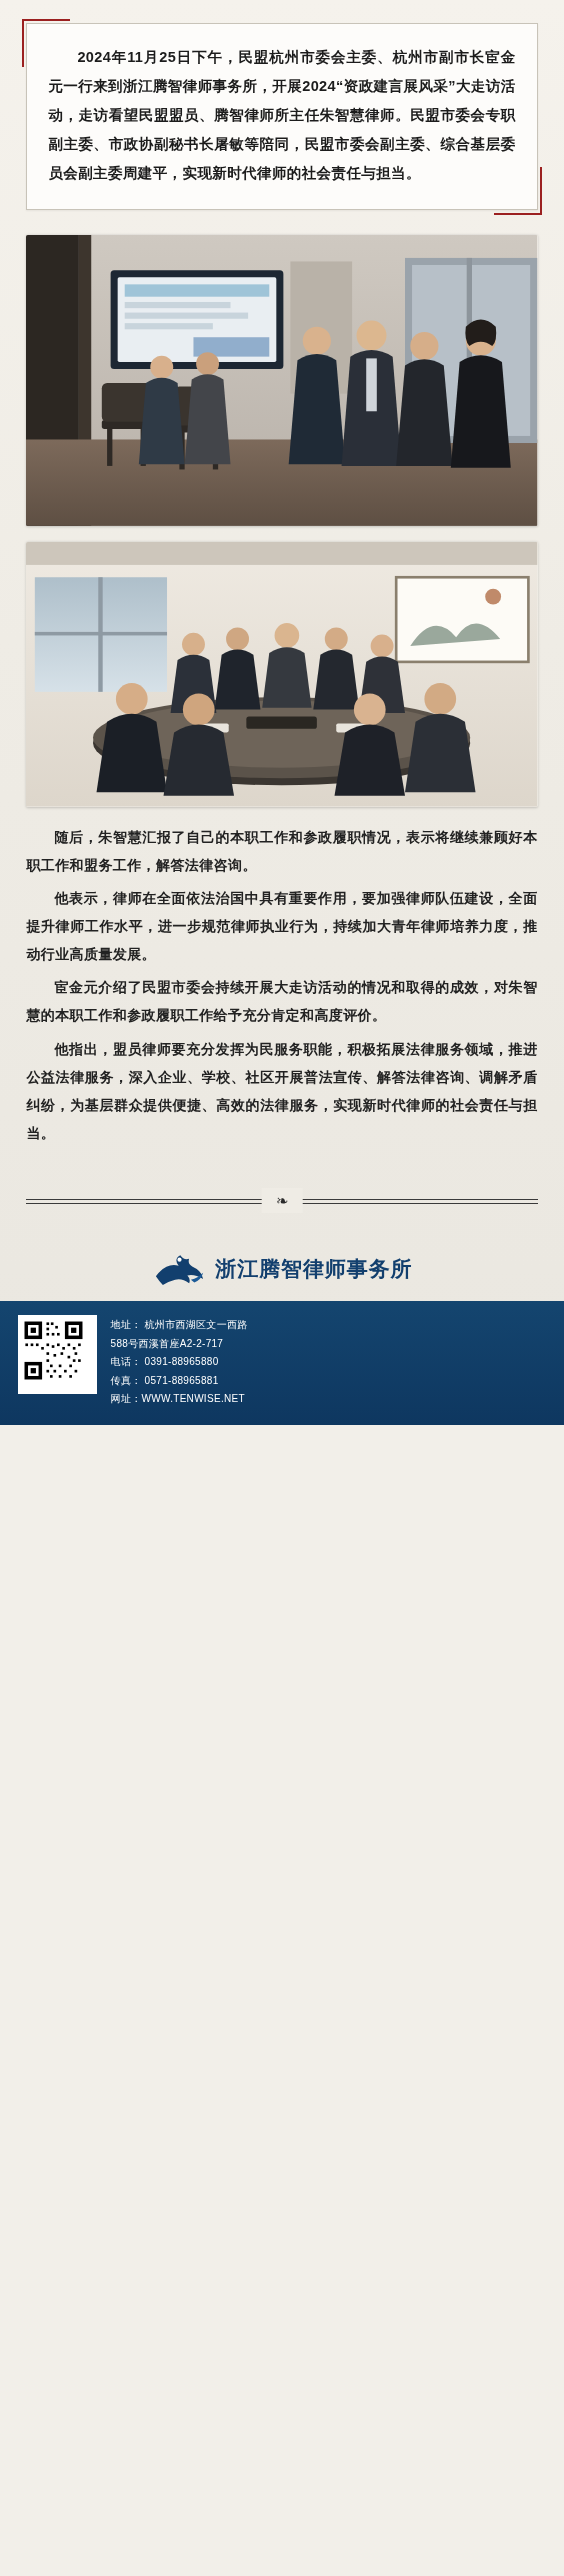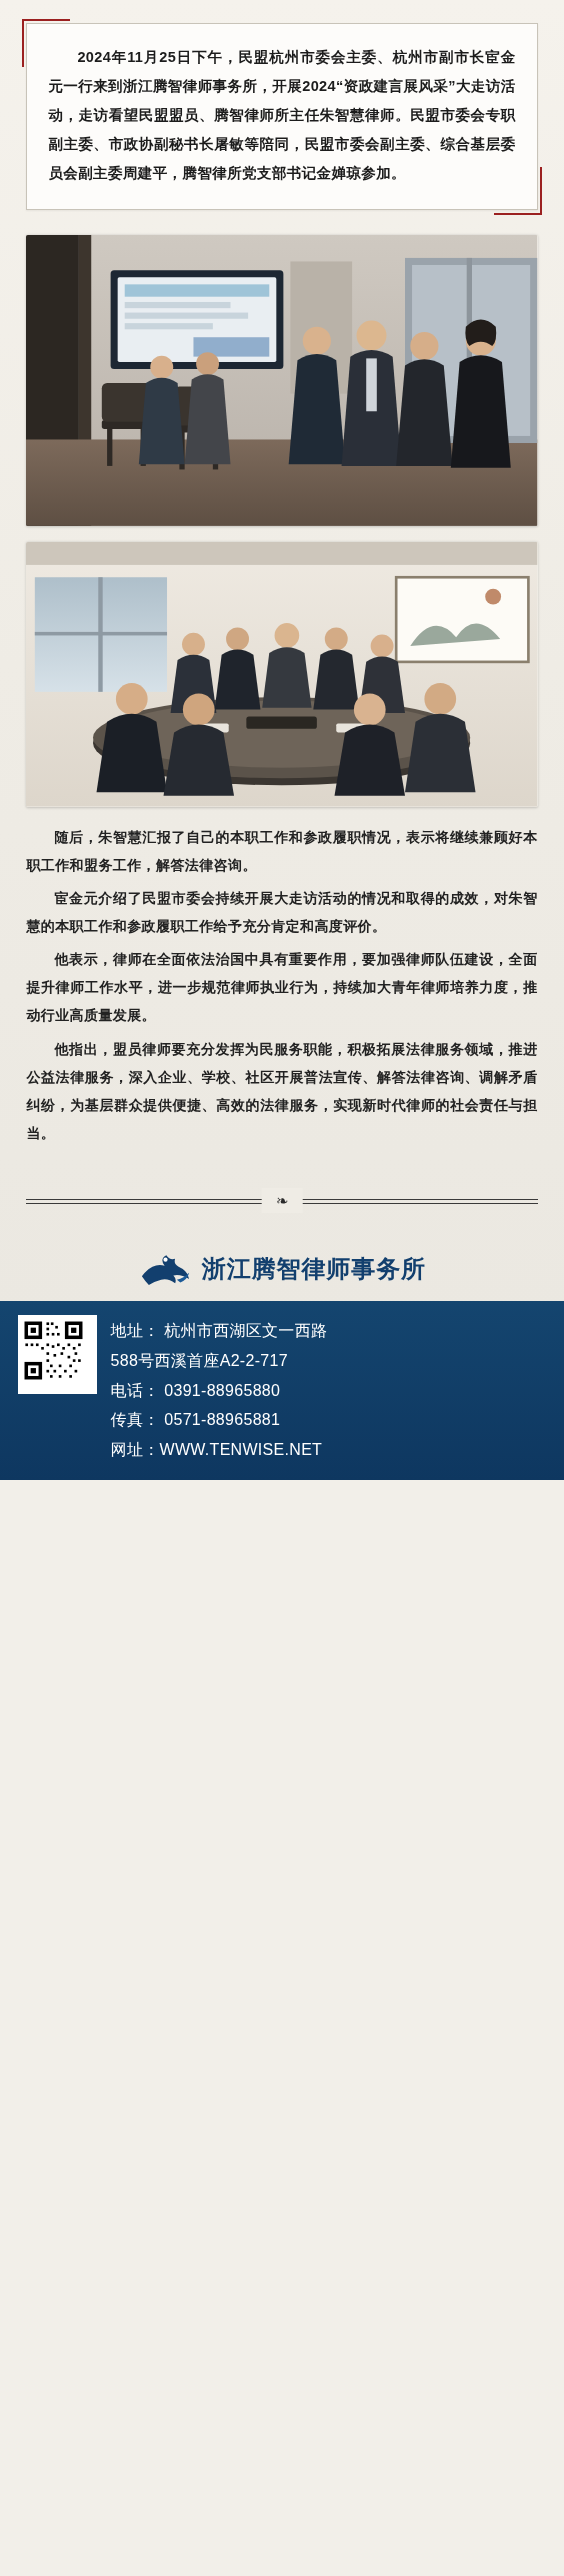--- a/index.html
+++ b/index.html
@@ -114,21 +114,21 @@
   .logo-row{
     display:flex;
     align-items:center;
     justify-content:center;
     gap:8.8px;
     padding:5.3px 21px 12.3px 21px;
   }
   .logo-mark{flex:0 0 auto;}
   .logo-text{
     font-family:"Liberation Serif","DejaVu Serif",serif;
-    font-size:24px;
+    font-size:21px;
     font-weight:700;
     color:#123f6e;
     letter-spacing:0.9px;
     white-space:nowrap;
   }
   .footer-bar{
     background:#0f3f6e;
     background:linear-gradient(180deg,#14456f 0%,#0e3760 100%);
     padding:14px 17.6px 16px 17.6px;
     display:flex;
@@ -137,35 +137,35 @@
     color:#fff;
   }
   .qr{
     width:72px;height:72px;
     background:#fff;
     padding:3.5px;
     flex:0 0 auto;
   }
   .qr svg{display:block;}
   .contact{
-    font-size:16px;
+    font-size:10px;
     line-height:1.85;
     letter-spacing:0.3px;
     padding-top:1.8px;
   }
   .contact div{white-space:nowrap;}
 </style>
 </head>
 <body>
 
 <div class="page">
 
   <div class="intro-wrap">
     <div class="intro-card">
-      <p class="intro-text">2024年11月25日下午，民盟杭州市委会主委、杭州市副市长宦金元一行来到浙江腾智律师事务所，开展2024“资政建言展风采”大走访活动，走访看望民盟盟员、腾智律师所主任朱智慧律师。民盟市委会专职副主委、市政协副秘书长屠敏等陪同，民盟市委会副主委、综合基层委员会副主委周建平，腾智律所党支部书记金婵琼参加。</p>
+      <p class="intro-text">2024年11月25日下午，民盟杭州市委会主委、杭州市副市长宦金元一行来到浙江腾智律师事务所，开展2024“资政建言展风采”大走访活动，走访看望民盟盟员、腾智律师所主任朱智慧律师。民盟市委会专职副主委、市政协副秘书长屠敏等陪同，民盟市委会副主委、综合基层委员会副主委周建平，实现新时代律师的社会责任与担当。</p>
     </div>
   </div>
 
   <div class="content">
 
     <div class="photo">
       <svg viewBox="0 0 580 330" xmlns="http://www.w3.org/2000/svg" role="img">
         <defs>
           <linearGradient id="wall1" x1="0" y1="0" x2="0" y2="1">
             <stop offset="0" stop-color="#cfc9c1"></stop>
@@ -295,22 +295,22 @@
           <path d="M362 216 q28 -18 56 0 l12 72 h-80z" fill="#1e2128"></path>
         </g>
         <g>
           <circle cx="470" cy="178" r="18" fill="#d2aa84"></circle>
           <path d="M442 204 q28 -18 56 0 l12 80 h-80z" fill="#2b2f36"></path>
         </g>
       </svg>
     </div>
 
     <p class="para">随后，朱智慧汇报了自己的本职工作和参政履职情况，表示将继续兼顾好本职工作和盟务工作，解答法律咨询。</p>
+    <p class="para">他表示，律师在全面依法治国中具有重要作用，要加强律师队伍建设，全面提升律师工作水平，进一步规范律师执业行为，持续加大青年律师培养力度，推动行业高质量发展。</p>
     <p class="para">宦金元介绍了民盟市委会持续开展大走访活动的情况和取得的成效，对朱智慧的本职工作和参政履职工作给予充分肯定和高度评价。</p>
-    <p class="para">他表示，律师在全面依法治国中具有重要作用，要加强律师队伍建设，全面提升律师工作水平，进一步规范律师执业行为，持续加大青年律师培养力度，推动行业高质量发展。</p>
     <p class="para last">他指出，盟员律师要充分发挥为民服务职能，积极拓展法律服务领域，推进公益法律服务，深入企业、学校、社区开展普法宣传、解答法律咨询、调解矛盾纠纷，为基层群众提供便捷、高效的法律服务，实现新时代律师的社会责任与担当。</p>
   </div>
 
   <div class="divider">
     <div class="line l1"></div>
     <div class="line l2"></div>
     <div class="orn">❧</div>
   </div>
 
   <div class="footer">

